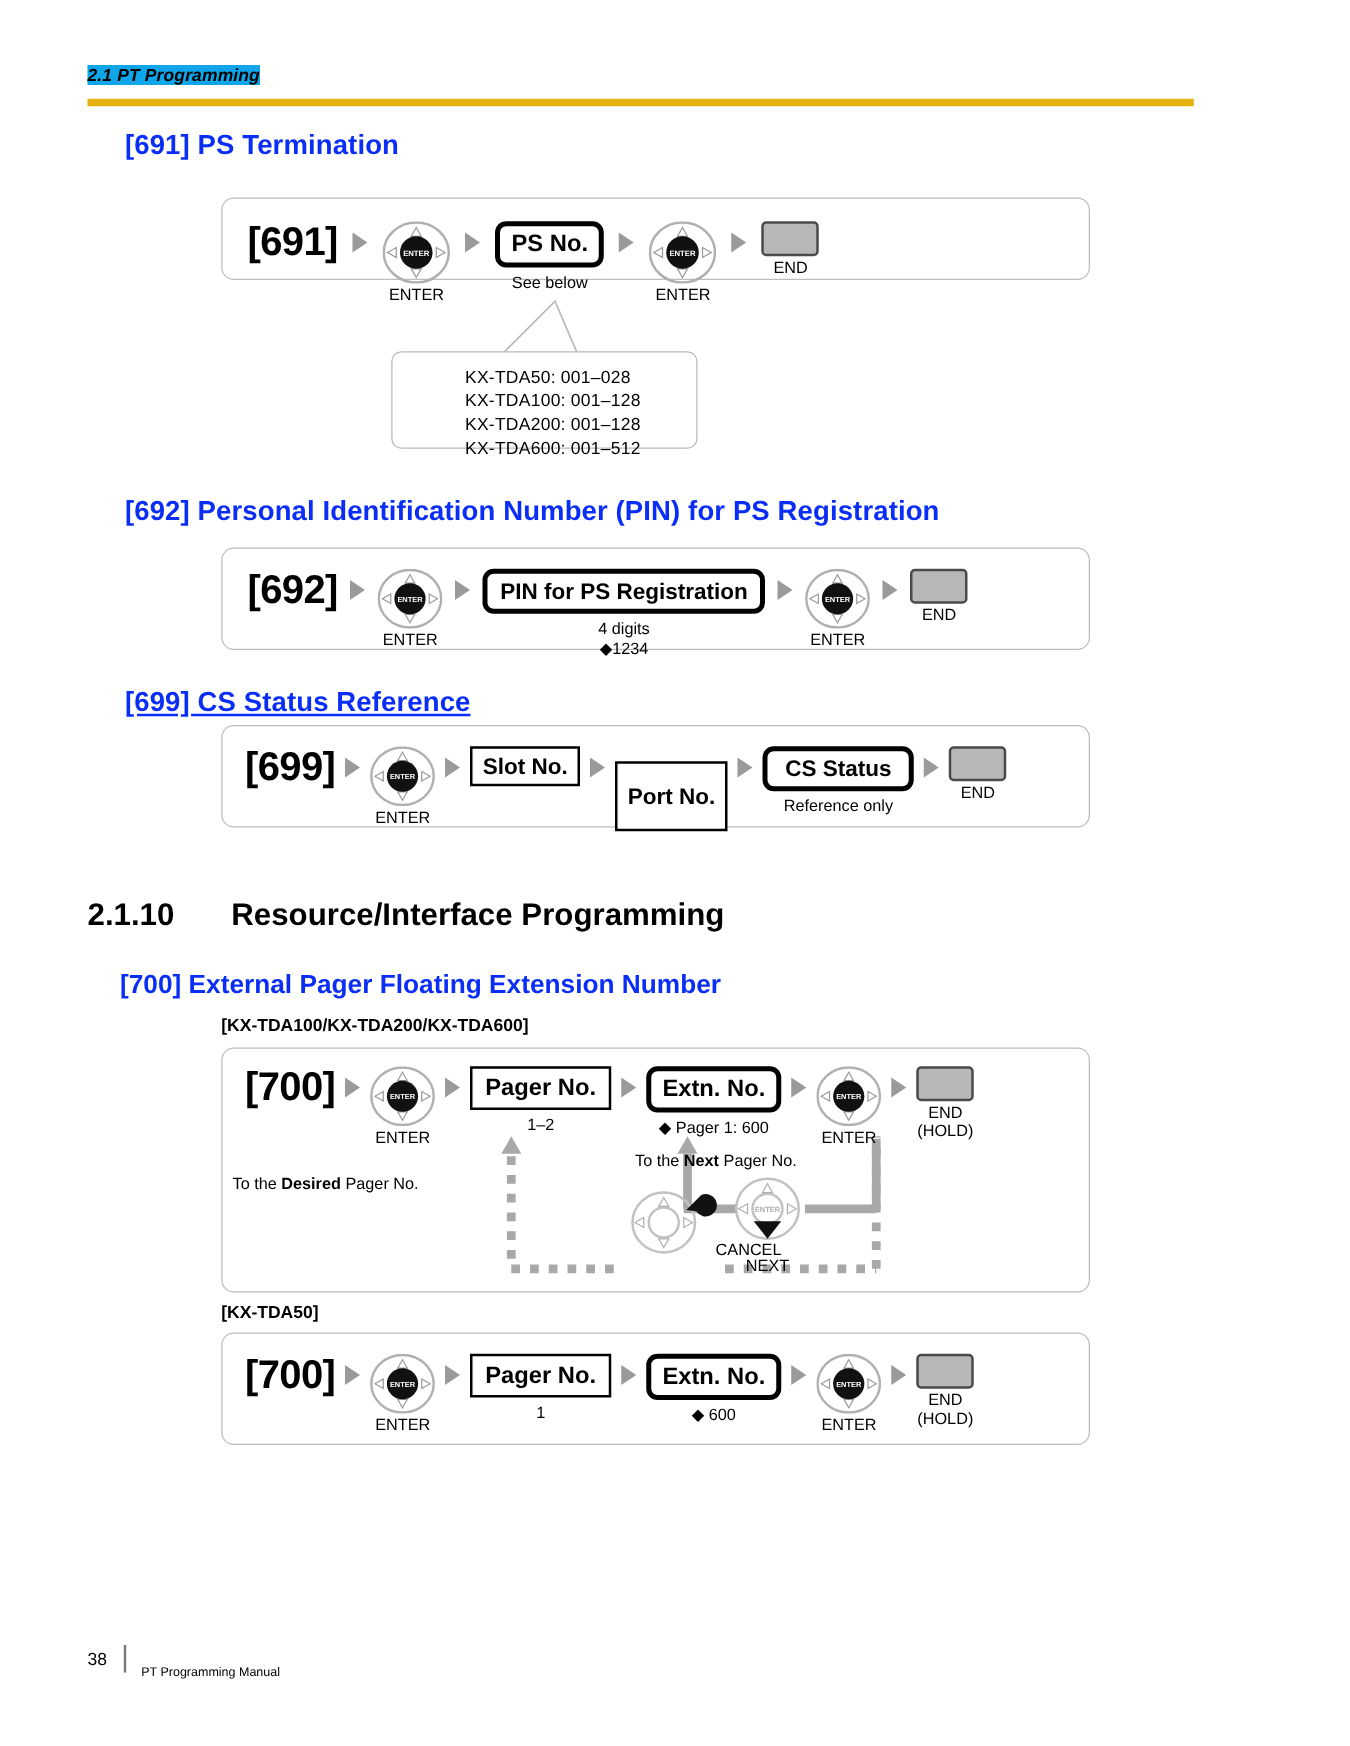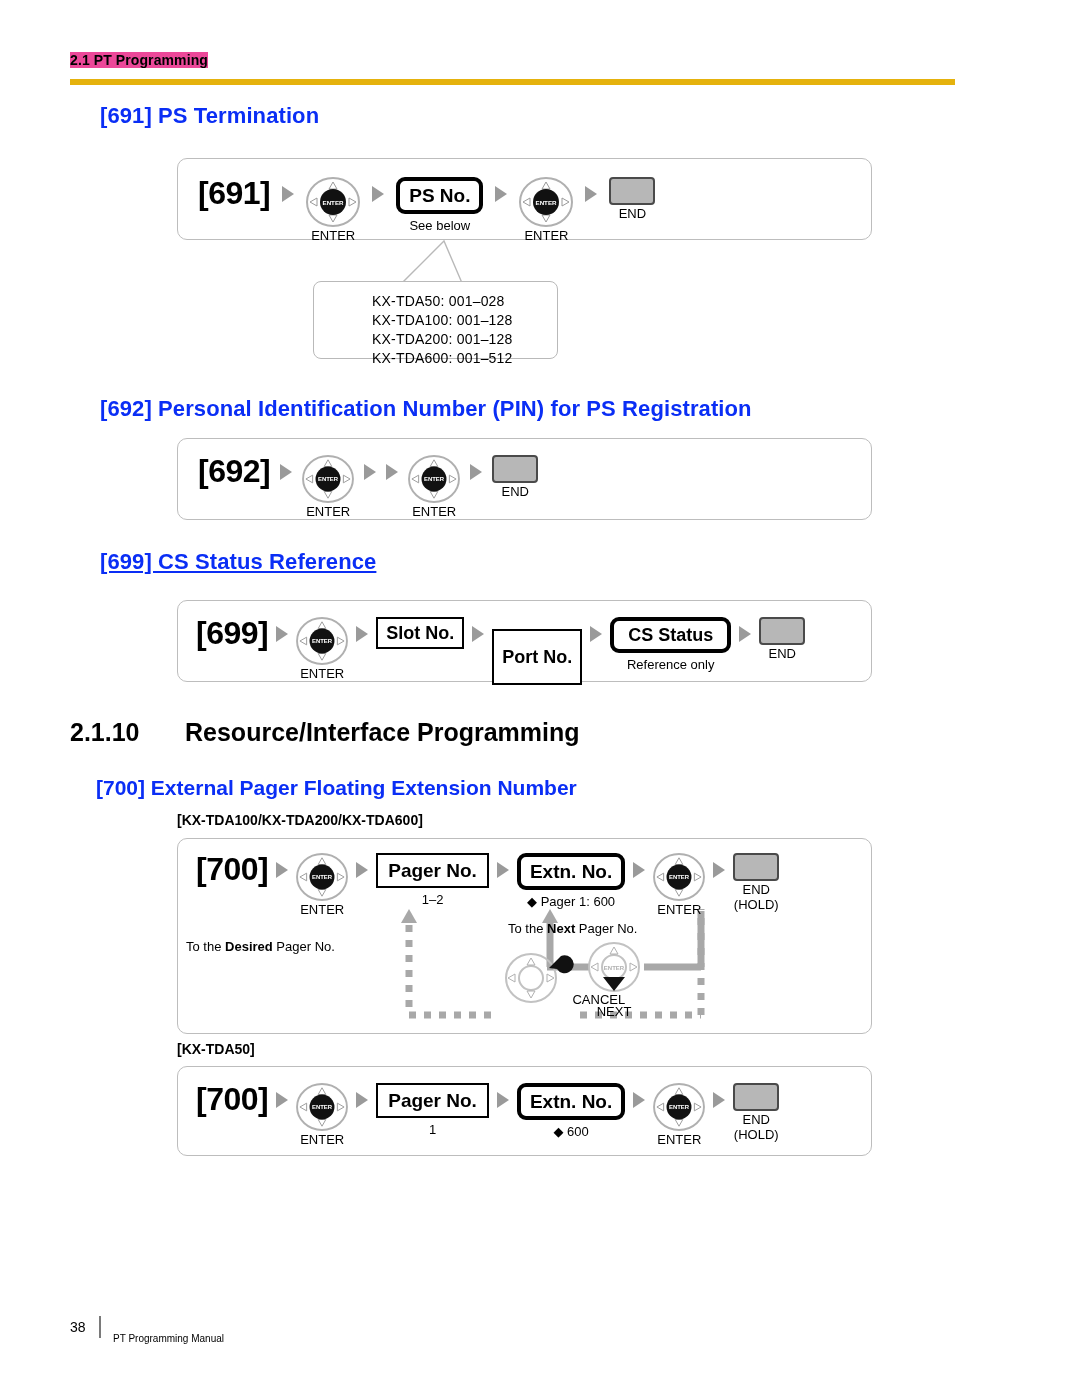--- a/index.html
+++ b/index.html
@@ -119,25 +119,25 @@
     position: absolute; left: 113px; top: 1319px; font-size: 10px; margin-top: 14px;
   }
 </style>
 </head>
 <body>
 
 <div class="page">
 
   <div class="hdr-rule"></div>
 
-  <div class="hdr-title" style="background:#ec4899; z-index:3;">2.1 PT Programming</div>
+  <div class="hdr-title" style="background:#0ea5e9; z-index:3;font-style:italic;">2.1 PT Programming</div>
 
   <div class="h-blue lvl1" style="left:100px; top:103px;">[691] PS Termination</div>
 
-  <div class="flowbox" style="left:177px; top:158px; width:695px; height:82px;">
+  <div class="flowbox" style="left:177px; top:158px; width:695px; height:66px;">
 
     <div class="row" style="left:20px; top:18px;">
       <div class="code">[691]</div>
 
       <div class="tri" style="margin:9px 0 0 12px;"></div>
 
       <div class="navkey" style="margin-left:12px;">
         <svg width="54" height="50" viewBox="0 0 54 50">
           <ellipse cx="27" cy="25" rx="26" ry="24" fill="none" stroke="#b0b0b0" stroke-width="2"></ellipse>
           <polygon points="27,5 31,12 23,12" fill="#fff" stroke="#9a9a9a" stroke-width="1"></polygon>
@@ -208,20 +208,27 @@
           <polygon points="4,25 11,21 11,29" fill="#fff" stroke="#9a9a9a" stroke-width="1"></polygon>
           <polygon points="50,25 43,21 43,29" fill="#fff" stroke="#9a9a9a" stroke-width="1"></polygon>
           <circle cx="27" cy="25" r="13" fill="#111"></circle>
           <text x="27" y="27.5" fill="#fff" font-family="Liberation Sans, sans-serif" font-size="6.2" font-weight="bold" text-anchor="middle">ENTER</text>
         </svg>
         <div class="cap">ENTER</div>
       </div>
 
       <div class="tri" style="margin:9px 0 0 10px;"></div>
 
+      <div style="margin-left:10px;">
+        <div class="fld thick" style="font-size:18px; padding:5px 10px;">PIN for PS Registration</div>
+        <div class="sub">
+          <div>4 digits</div>
+          <div>◆1234</div>
+        </div>
+      </div>
 
       <div class="tri" style="margin:9px 0 0 10px;"></div>
 
       <div class="navkey" style="margin-left:10px;">
         <svg width="52" height="48" viewBox="0 0 54 50">
           <ellipse cx="27" cy="25" rx="26" ry="24" fill="none" stroke="#b0b0b0" stroke-width="2"></ellipse>
           <polygon points="27,5 31,12 23,12" fill="#fff" stroke="#9a9a9a" stroke-width="1"></polygon>
           <polygon points="27,45 31,38 23,38" fill="#fff" stroke="#9a9a9a" stroke-width="1"></polygon>
           <polygon points="4,25 11,21 11,29" fill="#fff" stroke="#9a9a9a" stroke-width="1"></polygon>
           <polygon points="50,25 43,21 43,29" fill="#fff" stroke="#9a9a9a" stroke-width="1"></polygon>
@@ -235,21 +242,21 @@
 
       <div style="margin-left:10px;">
         <div class="endkey"></div>
         <div class="cap">END</div>
       </div>
     </div>
   </div>
 
   <div class="h-blue lvl1" style="left:100px; top:549px;text-decoration:underline;">[699] CS Status Reference</div>
 
-  <div class="flowbox" style="left:177px; top:600px; width:695px; height:82px;">
+  <div class="flowbox" style="left:177px; top:580px; width:695px; height:82px;">
     <div class="row" style="left:18px; top:16px;">
       <div class="code">[699]</div>
       <div class="tri" style="margin:9px 0 0 8px;"></div>
 
       <div class="navkey" style="margin-left:8px;">
         <svg width="52" height="48" viewBox="0 0 54 50">
           <ellipse cx="27" cy="25" rx="26" ry="24" fill="none" stroke="#b0b0b0" stroke-width="2"></ellipse>
           <polygon points="27,5 31,12 23,12" fill="#fff" stroke="#9a9a9a" stroke-width="1"></polygon>
           <polygon points="27,45 31,38 23,38" fill="#fff" stroke="#9a9a9a" stroke-width="1"></polygon>
           <polygon points="4,25 11,21 11,29" fill="#fff" stroke="#9a9a9a" stroke-width="1"></polygon>

